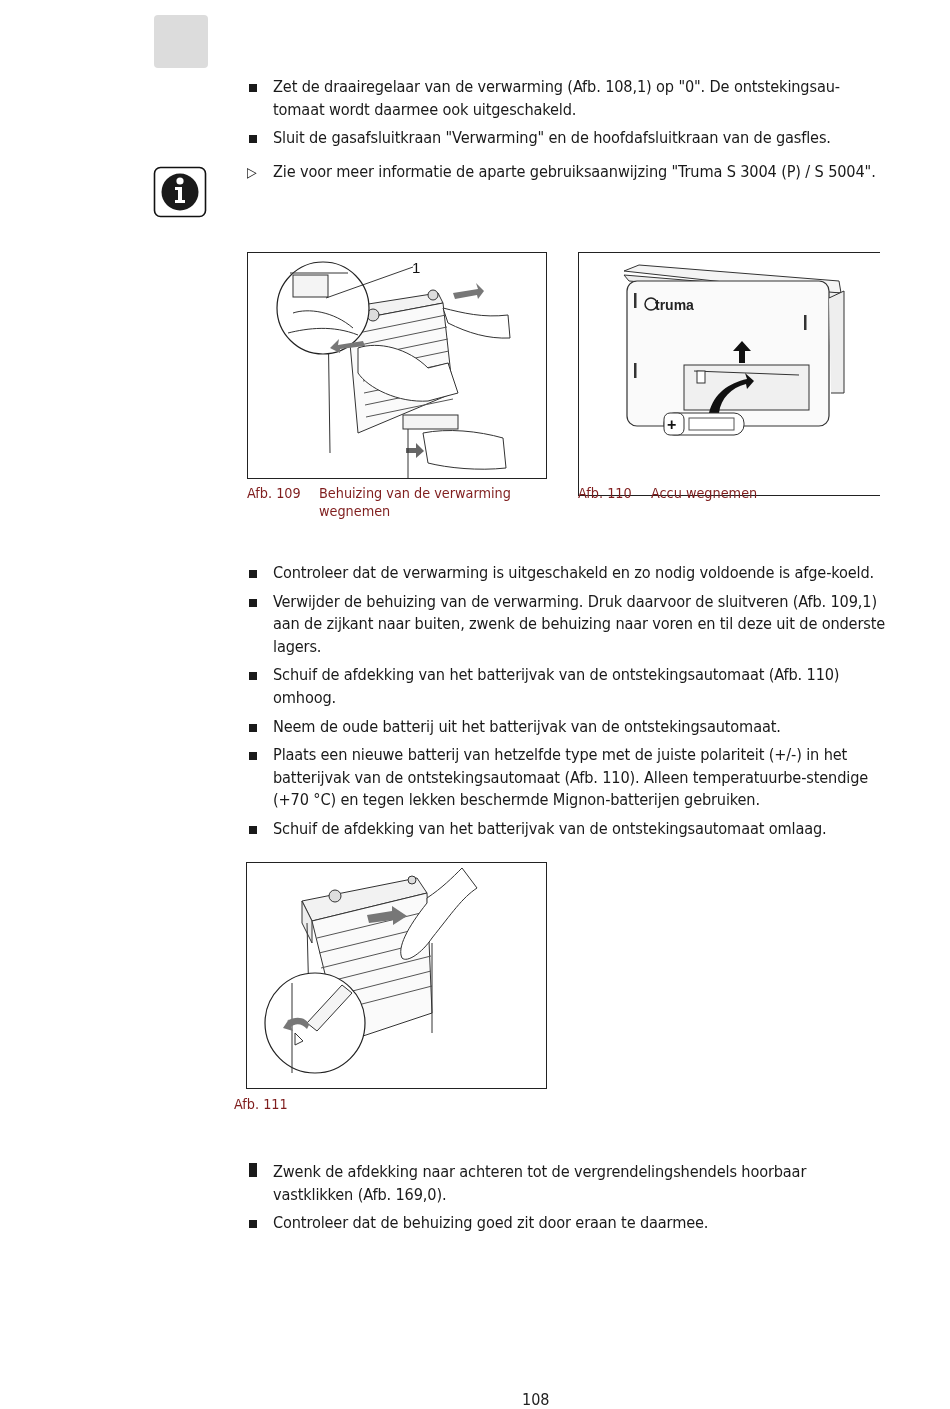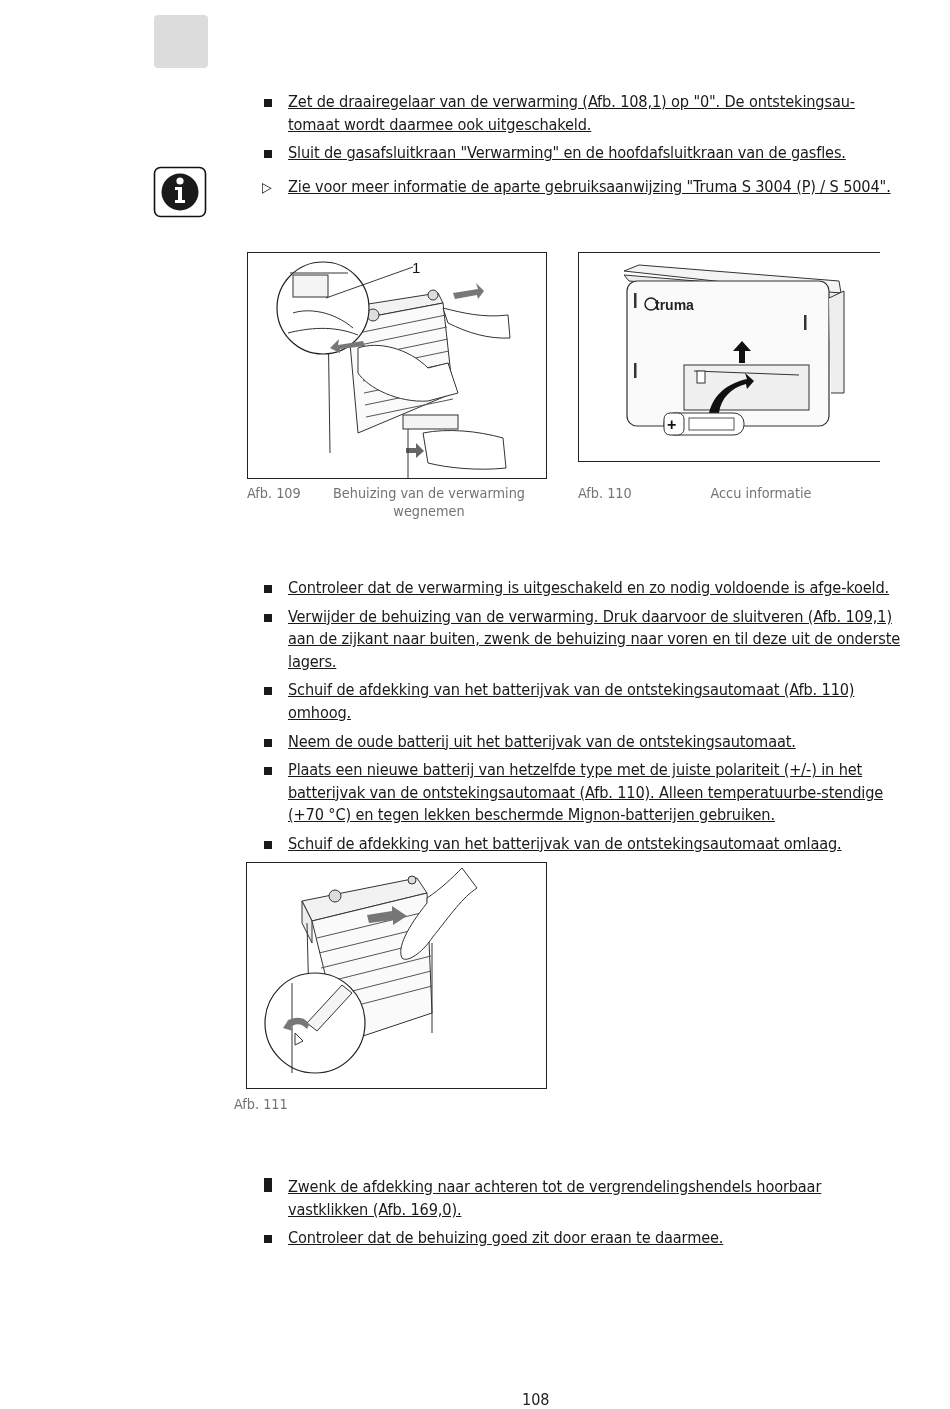--- a/index.html
+++ b/index.html
@@ -2,27 +2,27 @@
 <html><head>
 <meta charset="utf-8">
 <style>
   html, body { margin: 0; padding: 0; background: #ffffff; }
   body { width: 950px; height: 1409px; position: relative; overflow: hidden;
          font-family: "DejaVu Sans Condensed", "Liberation Sans Narrow", "Liberation Sans", sans-serif;
          color: #1a1a1a; }
   .tab-marker { position: absolute; left: 154px; top: 15px; width: 54px; height: 53px;
                 background: #dcdcdc; border-radius: 4px; }
   .info-icon { position: absolute; left: 153px; top: 166px; width: 54px; height: 52px; }
-  .list { position: absolute; left: 247px; width: 640px; margin: 15px; padding: 0; list-style: none; text-decoration: underline; }
+  .list { position: absolute; left: 247px; width: 640px; margin: 0; padding: 0; list-style: none; }
   .list li { position: relative; padding-left: 26px; font-size: 16.2px; line-height: 22.6px;
              margin-bottom: 6px; letter-spacing: -0.15px; font-stretch: condensed; }
   .list li .bullet { position: absolute; left: 2px; top: 8px; width: 8px; height: 8px; background: #1a1a1a; }
   .list li .tri { position: absolute; left: 0px; top: 3px; font-size: 14px; line-height: 16px; color: #1a1a1a; }
   .figure { position: absolute; border: 1px solid #222; background: #fff; box-sizing: border-box; overflow: hidden; }
-  .caption { position: absolute; font-size: 14.3px; line-height: 17.5px; color: #737373; text-align: center; }
+  .caption { position: absolute; font-size: 14.3px; line-height: 17.5px; color: #7f1d1d; }
   .caption .num { position: absolute; left: 0; top: 0; white-space: nowrap; }
   .caption .txt { position: absolute; top: 0; }
   .footer-page { position: absolute; left: 522px; top: 1390px; font-size: 16px; color: #222; }
   .footer-doc { position: absolute; left: 802px; top: 1446px; font-size: 8.5px; color: #333; }
   svg text { font-family: "Liberation Sans", sans-serif; }
 </style>
 </head>
 <body>
 
 <div class="tab-marker"></div>
@@ -82,21 +82,21 @@
     <rect x="155" y="162" width="55" height="14" fill="#f4f4f4" stroke="#333"></rect>
     <path d="M160 176 L160 227" stroke="#333"></path>
     <path d="M175 180 C200 175, 230 178, 255 185 L258 215 C230 218, 200 215, 180 210 Z" fill="#fff" stroke="#333"></path>
   </svg>
 </div>
 <div class="caption" style="left:247px; top:485px; width:300px; height:40px;">
   <span class="num">Afb. 109</span>
   <span class="txt" style="left:72px; width:220px;">Behuizing van de verwarming wegnemen</span>
 </div>
 
-<div class="figure" style="left:578px; top:252px; width:302px; height:210px; border-right:none;">
+<div class="figure" style="left:578px; top:252px; width:302px; height:244px; border-right:none;">
   <svg width="302" height="227" viewBox="0 0 302 227">
     <path d="M45 18 L60 12 L260 28 L262 40 L245 40 Z" fill="#f4f4f4" stroke="#333"></path>
     <path d="M50 28 L255 45 L262 40 L45 22 Z" fill="#eee" stroke="#333"></path>
     <rect x="48" y="28" width="202" height="145" rx="10" ry="10" fill="#fafafa" stroke="#333" stroke-width="1.2"></rect>
     <path d="M250 45 L265 38 L265 140 L252 140" fill="#eee" stroke="#333"></path>
     <rect x="55" y="40" width="2.5" height="15" fill="#333"></rect>
     <rect x="225" y="62" width="2.5" height="15" fill="#333"></rect>
     <rect x="55" y="110" width="2.5" height="15" fill="#333"></rect>
     <rect x="225" y="135" width="2.5" height="15" fill="#333"></rect>
     <circle cx="72" cy="51" r="6" fill="none" stroke="#222" stroke-width="1.5"></circle>
@@ -107,21 +107,21 @@
     <path d="M160 98 L160 110 L166 110 L166 98 L172 98 L163 88 L154 98 Z" fill="#111"></path>
     <path d="M130 160 C135 140, 150 130, 168 126 L166 120 L175 128 L168 136 L167 131 C152 135, 142 145, 140 160 Z" fill="#111"></path>
     <rect x="85" y="160" width="80" height="22" rx="10" fill="#fff" stroke="#333"></rect>
     <rect x="85" y="160" width="20" height="22" rx="6" fill="#fff" stroke="#333"></rect>
     <text x="88" y="177" font-size="16" font-weight="bold" fill="#111">+</text>
     <rect x="110" y="165" width="45" height="12" fill="none" stroke="#555"></rect>
   </svg>
 </div>
 <div class="caption" style="left:578px; top:485px; width:300px; height:20px;">
   <span class="num">Afb. 110</span>
-  <span class="txt" style="left:73px; width:220px;">Accu informatie</span>
+  <span class="txt" style="left:73px; width:220px;">Accu wegnemen</span>
 </div>
 
 <ul class="list" style="top:562px;">
   <li><span class="bullet"></span><span>Controleer dat de verwarming is uitgeschakeld en zo nodig voldoende is afge-koeld.</span></li>
   <li><span class="bullet"></span><span>Verwijder de behuizing van de verwarming. Druk daarvoor de sluitveren (Afb. 109,1) aan de zijkant naar buiten, zwenk de behuizing naar voren en til deze uit de onderste lagers.</span></li>
   <li><span class="bullet"></span><span>Schuif de afdekking van het batterijvak van de ontstekingsautomaat (Afb. 110) omhoog.</span></li>
   <li><span class="bullet"></span><span>Neem de oude batterij uit het batterijvak van de ontstekingsautomaat.</span></li>
   <li><span class="bullet"></span><span>Plaats een nieuwe batterij van hetzelfde type met de juiste polariteit (+/-) in het batterijvak van de ontstekingsautomaat (Afb. 110). Alleen temperatuurbe-stendige (+70 °C) en tegen lekken beschermde Mignon-batterijen gebruiken.</span></li>
   <li><span class="bullet"></span><span>Schuif de afdekking van het batterijvak van de ontstekingsautomaat omlaag.</span></li>
 </ul>

